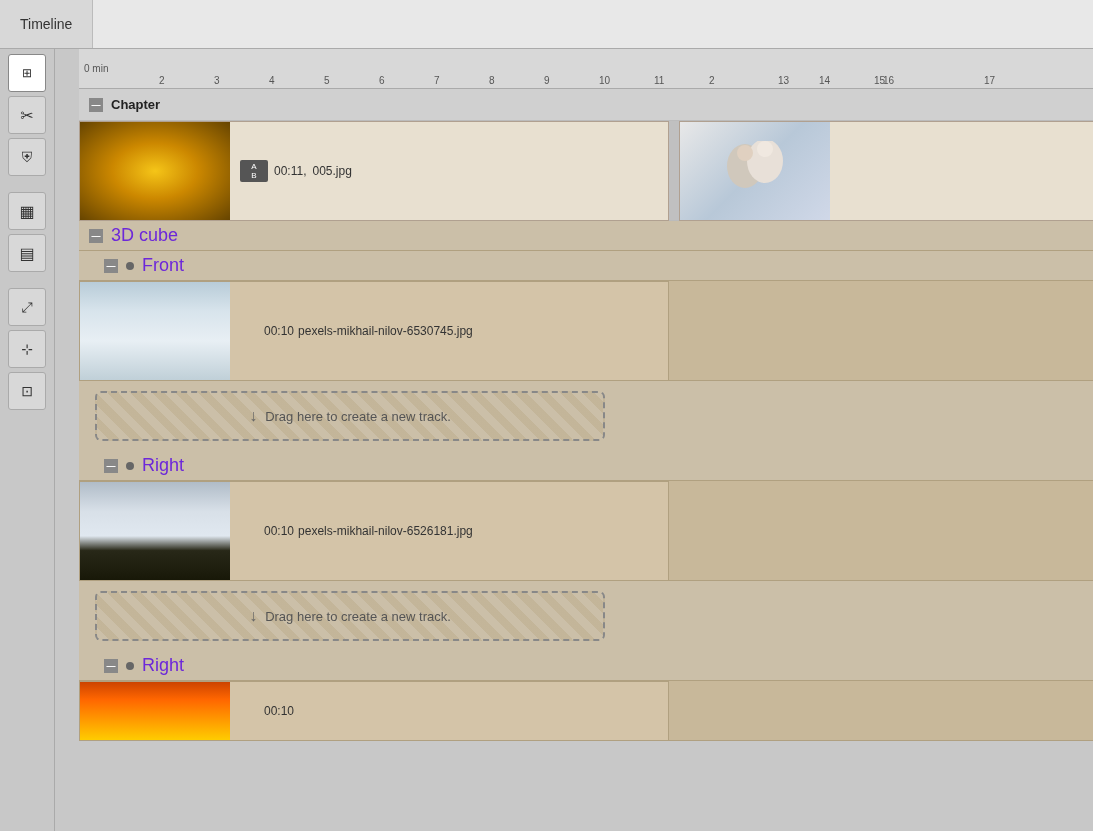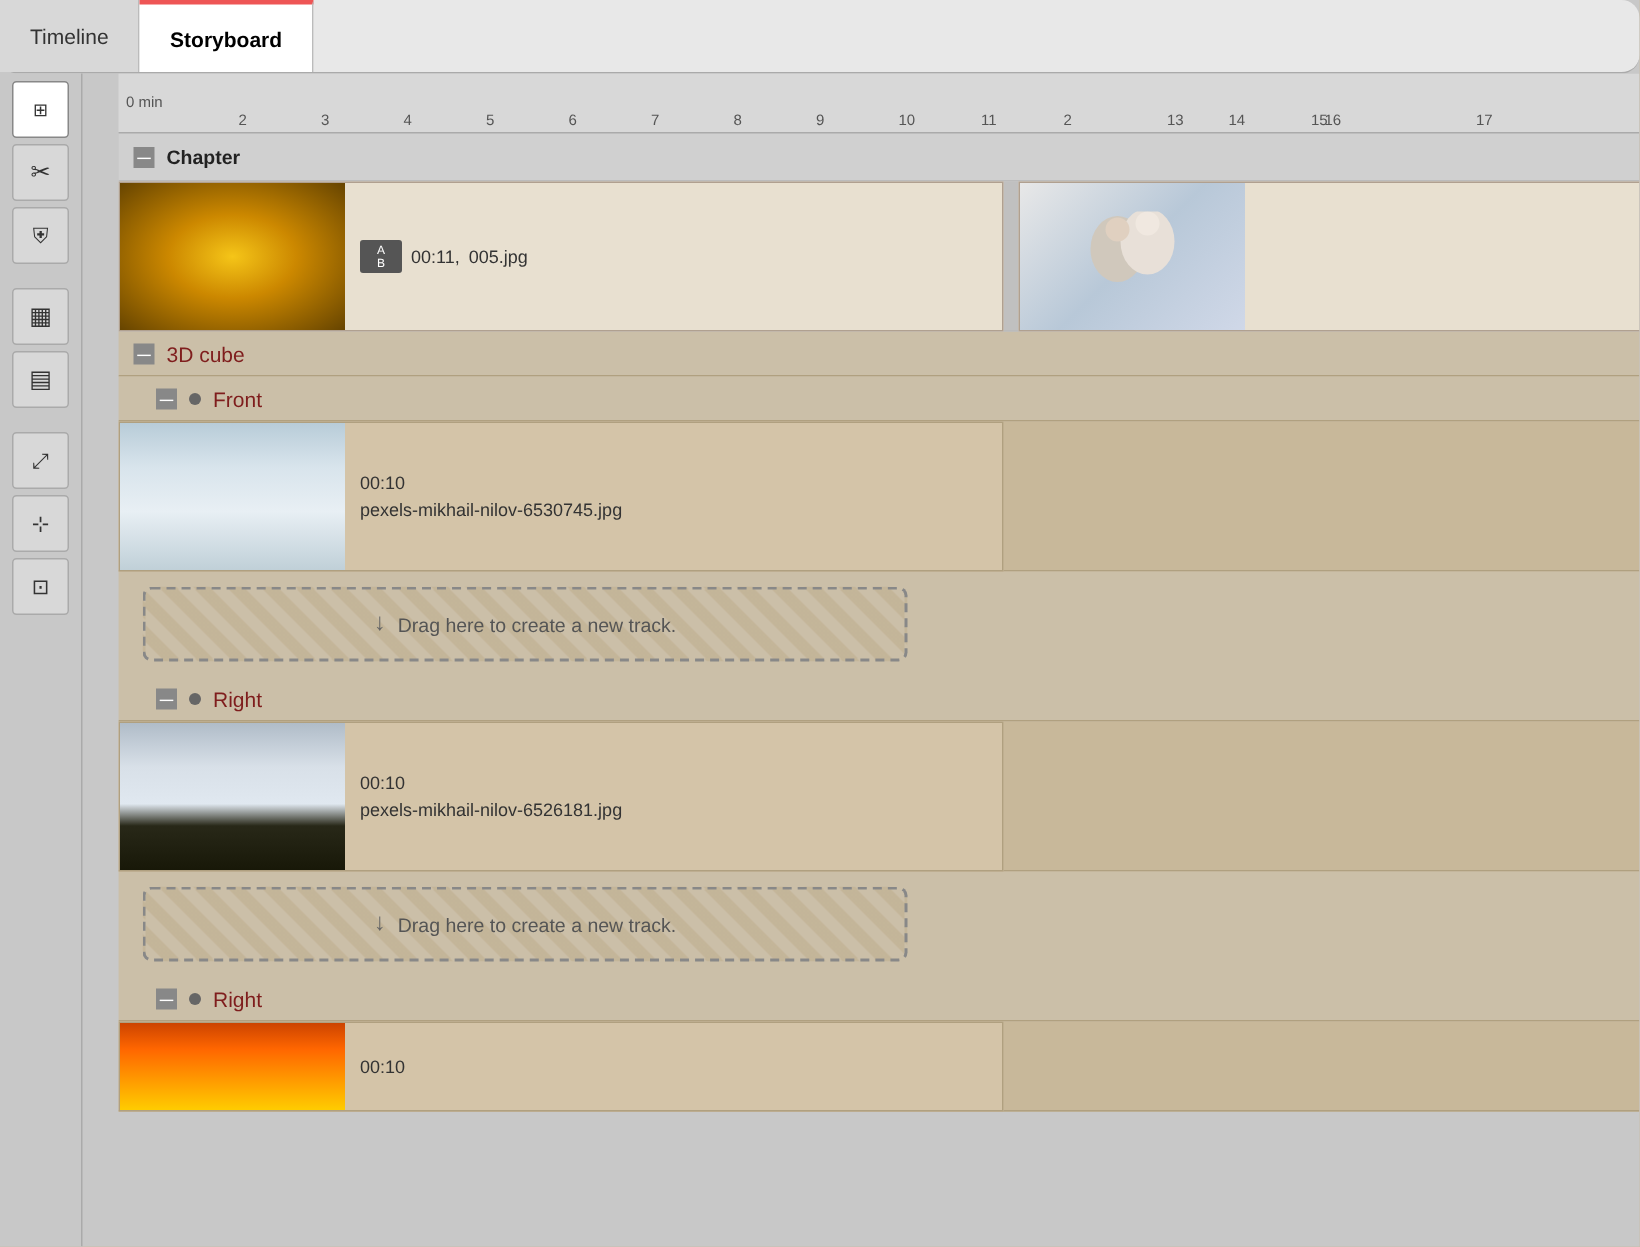--- a/index.html
+++ b/index.html
@@ -5,21 +5,20 @@
     * { box-sizing: border-box; margin: 0; padding: 0; }
     body { font-family: Arial, sans-serif; background: #c8c8c8; width: 1093px; height: 831px; overflow: hidden; }
 
     
     .tab-bar {
       display: flex;
       height: 49px;
       background: #e8e8e8;
       border-bottom: 1px solid #aaa;
       align-items: flex-end;
-      border-radius: 12px;
     }
     .tab {
       padding: 8px 20px;
       cursor: pointer;
       font-size: 14px;
       height: 100%;
       display: flex;
       align-items: center;
       border-right: 1px solid #bbb;
     }
@@ -162,22 +161,22 @@
       border-bottom: 1px solid #b0a080;
       background: #cbbfa8;
     }
     .sub-track-dot {
       width: 8px;
       height: 8px;
       border-radius: 50%;
       background: #666;
     }
     .sub-track-title {
-      font-size: 14px;
-      color: #7f1d1d;
+      font-size: 18px;
+      color: #6d28d9;
     }
 
     
     .sub-clip-row {
       display: flex;
       height: 100px;
       border-bottom: 1px solid #b0a080;
       background: #c8b89a;
     }
     .sub-clip {
@@ -191,22 +190,23 @@
     }
     .sub-clip-thumb {
       width: 150px;
       height: 98px;
       overflow: hidden;
       flex-shrink: 0;
     }
     .sub-clip-info {
       padding: 6px 10px;
       display: flex;
-      flex-direction: column;
+      flex-direction: row;
       gap: 4px;
+      margin-left: 24px;
     }
 
     
     .drag-drop-zone {
       width: 510px;
       height: 50px;
       margin: 6px 8px;
       border: 2px dashed #888;
       border-radius: 6px;
       display: flex;
@@ -316,23 +316,20 @@
       display: flex;
       align-items: center;
     }
   </style>
 </head>
 <body>
 
 <div class="tab-bar">
   <div class="tab inactive">
     <span>Timeline</span>
-  </div>
-  <div class="tab active">
-    <span>Storyboard</span>
   </div>
 </div>
 
 <div class="main-area">
 
   <div class="left-toolbar">
     <div class="tool-btn active">
       <span style="font-size:12px;">⊞</span>
     </div>
     <div class="tool-btn">

